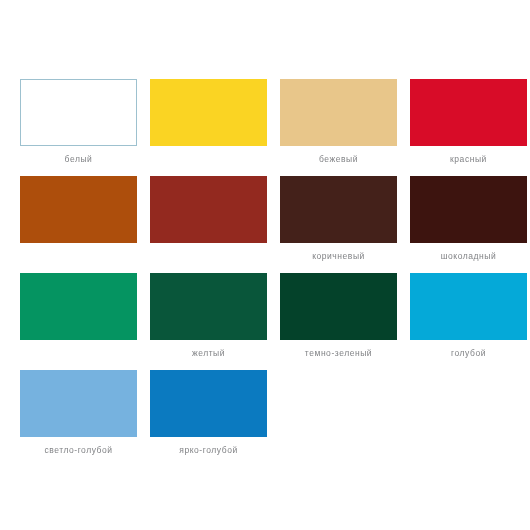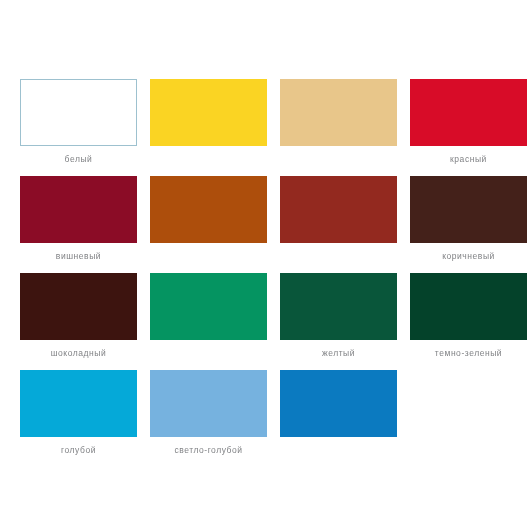--- a/index.html
+++ b/index.html
@@ -66,28 +66,25 @@
   <div class="grid">
       <div class="cell">
         <div class="chip bordered" style="background-color: rgb(255, 255, 255); border-color: rgb(157, 193, 207);"></div>
         <span class="chip-label">белый</span>
       </div>
       <div class="cell">
         <div class="chip" style="background-color: rgb(250, 212, 35);"></div>
       </div>
       <div class="cell">
         <div class="chip" style="background-color: rgb(232, 198, 138);"></div>
+        <span class="chip-label">бежевый</span>
       </div>
       <div class="cell">
         <div class="chip" style="background-color: rgb(216, 12, 40);"></div>
         <span class="chip-label">красный</span>
-      </div>
-      <div class="cell">
-        <div class="chip" style="background-color: rgb(139, 12, 38);"></div>
-        <span class="chip-label">вишневый</span>
       </div>
       <div class="cell">
         <div class="chip" style="background-color: rgb(173, 78, 12);"></div>
       </div>
       <div class="cell">
         <div class="chip" style="background-color: rgb(147, 41, 31);"></div>
       </div>
       <div class="cell">
         <div class="chip" style="background-color: rgb(68, 33, 26);"></div>
         <span class="chip-label">коричневый</span>
@@ -110,15 +107,16 @@
       <div class="cell">
         <div class="chip" style="background-color: rgb(5, 169, 216);"></div>
         <span class="chip-label">голубой</span>
       </div>
       <div class="cell">
         <div class="chip" style="background-color: rgb(118, 178, 223);"></div>
         <span class="chip-label">светло-голубой</span>
       </div>
       <div class="cell">
         <div class="chip" style="background-color: rgb(11, 122, 192);"></div>
+        <span class="chip-label">ярко-голубой</span>
       </div>
     </div>
 </div>
 
 </body></html>

